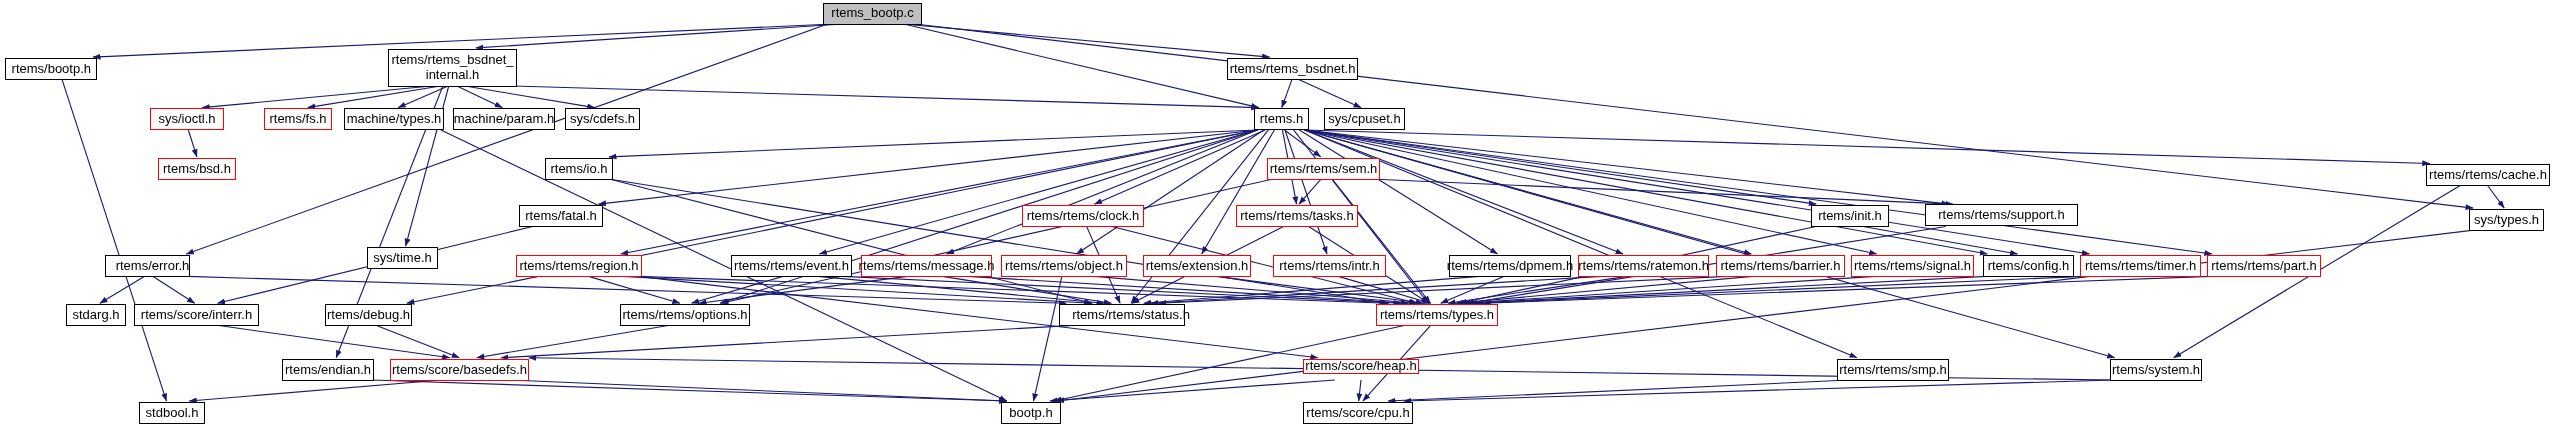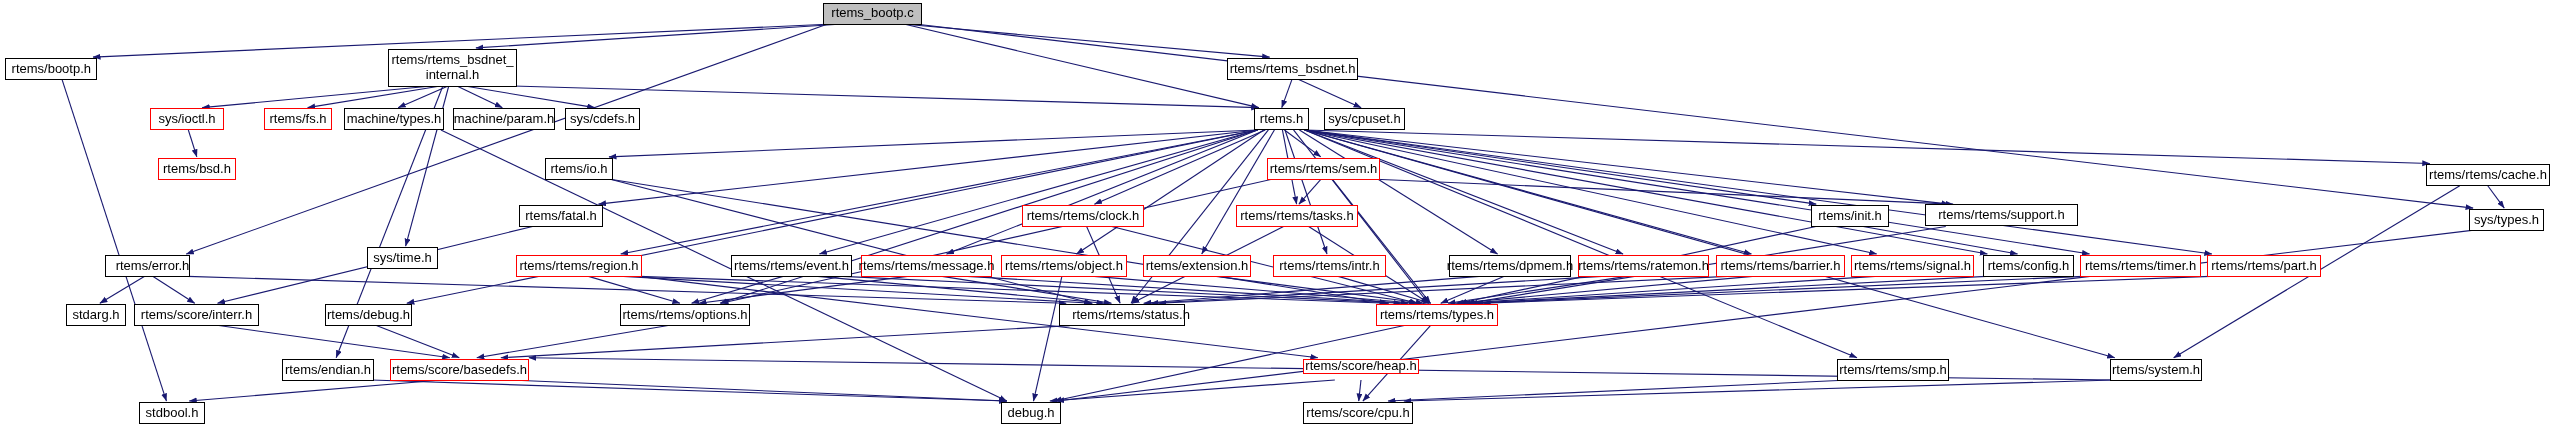--- a/index.html
+++ b/index.html
@@ -184,16 +184,16 @@
     <div class="node" style="left: 325px; top: 304px; width: 87px; height: 22.3px;">rtems/debug.h</div>
     <div class="node" style="left: 620px; top: 304px; width: 130px; height: 22.3px;">rtems/rtems/options.h</div>
     <div class="node" style="left: 1059px; top: 304px; width: 126px; height: 22.3px; padding-left: 20px;">rtems/rtems/status.h</div>
     <div class="node node-trunc" style="left: 1376px; top: 304px; width: 122px; height: 22.3px;">rtems/rtems/types.h</div>
     <div class="node" style="left: 282px; top: 359px; width: 92px; height: 22.3px;">rtems/endian.h</div>
     <div class="node node-trunc" style="left: 390px; top: 359px; width: 139px; height: 22.3px;">rtems/score/basedefs.h</div>
     <div class="node node-trunc" style="left: 1303px; top: 359px; width: 116px; height: 15px;">rtems/score/heap.h</div>
     <div class="node" style="left: 1837px; top: 359px; width: 112px; height: 22.3px;">rtems/rtems/smp.h</div>
     <div class="node" style="left: 2110px; top: 359px; width: 92px; height: 22.3px;">rtems/system.h</div>
     <div class="node" style="left: 139px; top: 402px; width: 66px; height: 22.3px;">stdbool.h</div>
-    <div class="node" style="left: 1001px; top: 402px; width: 60px; height: 22.3px;">debug.h</div>
+    <div class="node" style="left: 1001px; top: 402px; width: 60px; height: 22.3px;">bootp.h</div>
     <div class="node" style="left: 1303px; top: 402px; width: 110px; height: 22.3px;">rtems/score/cpu.h</div>
   </div>
 
 
 </body></html>

